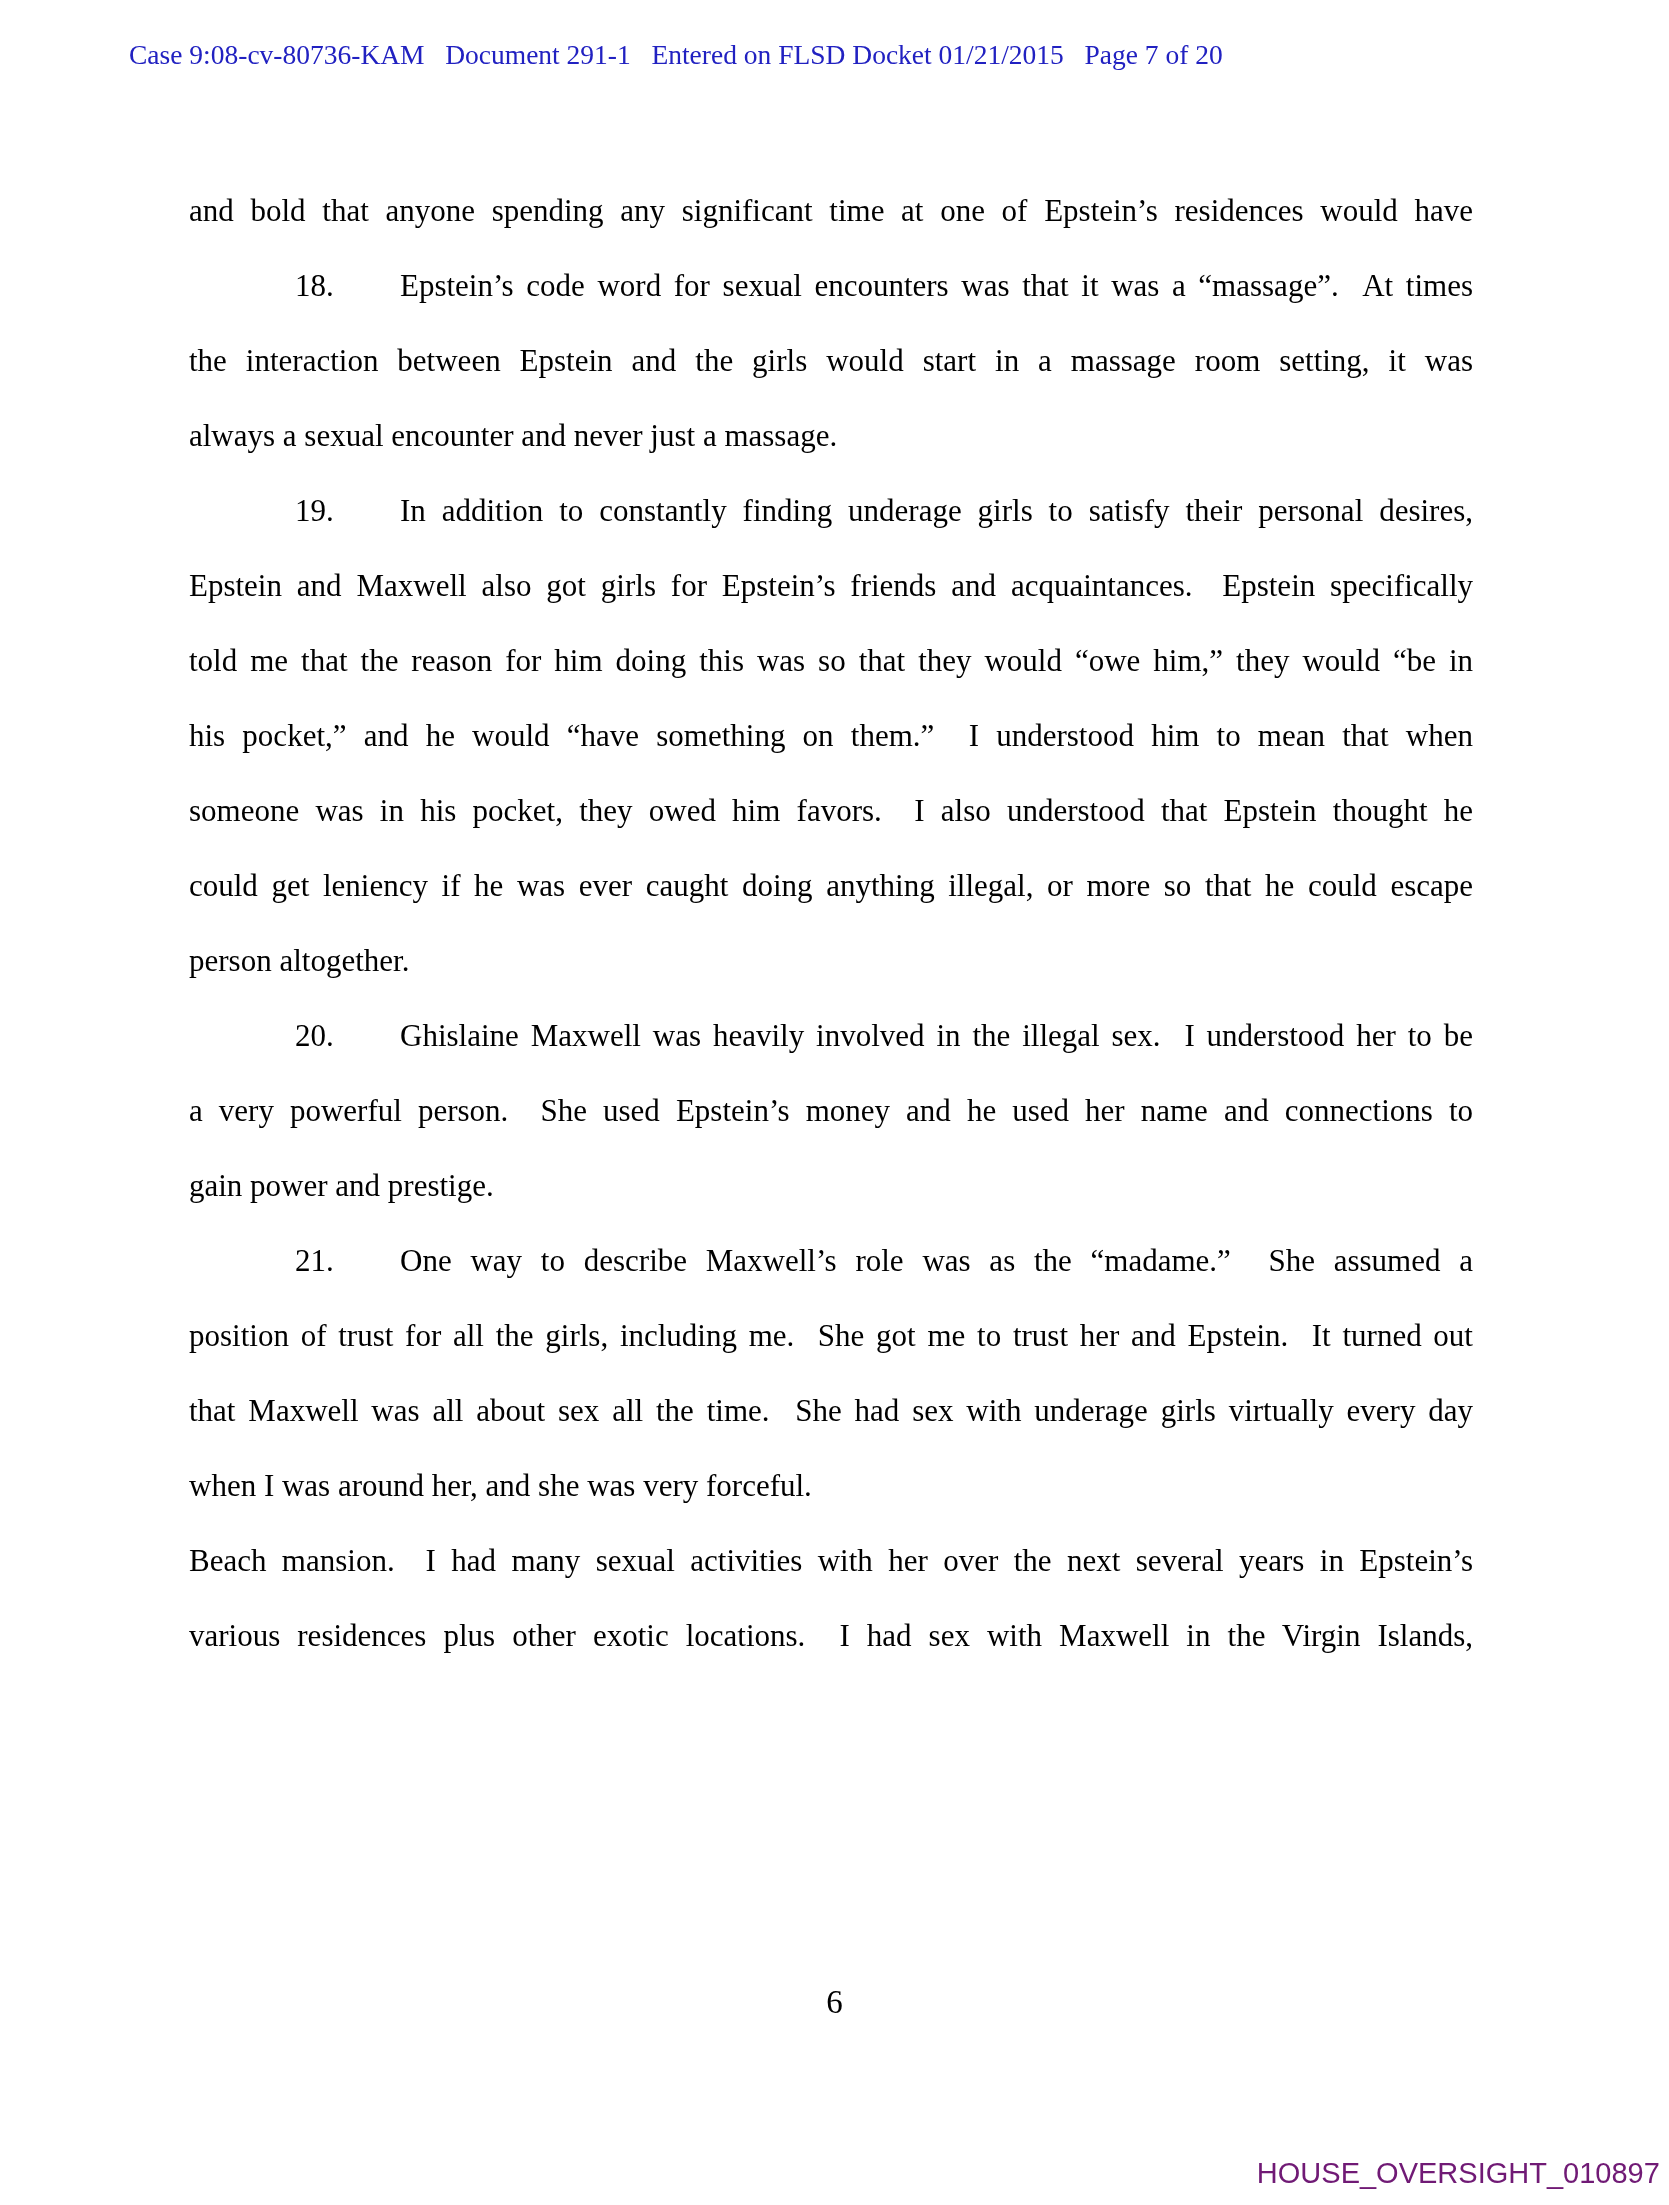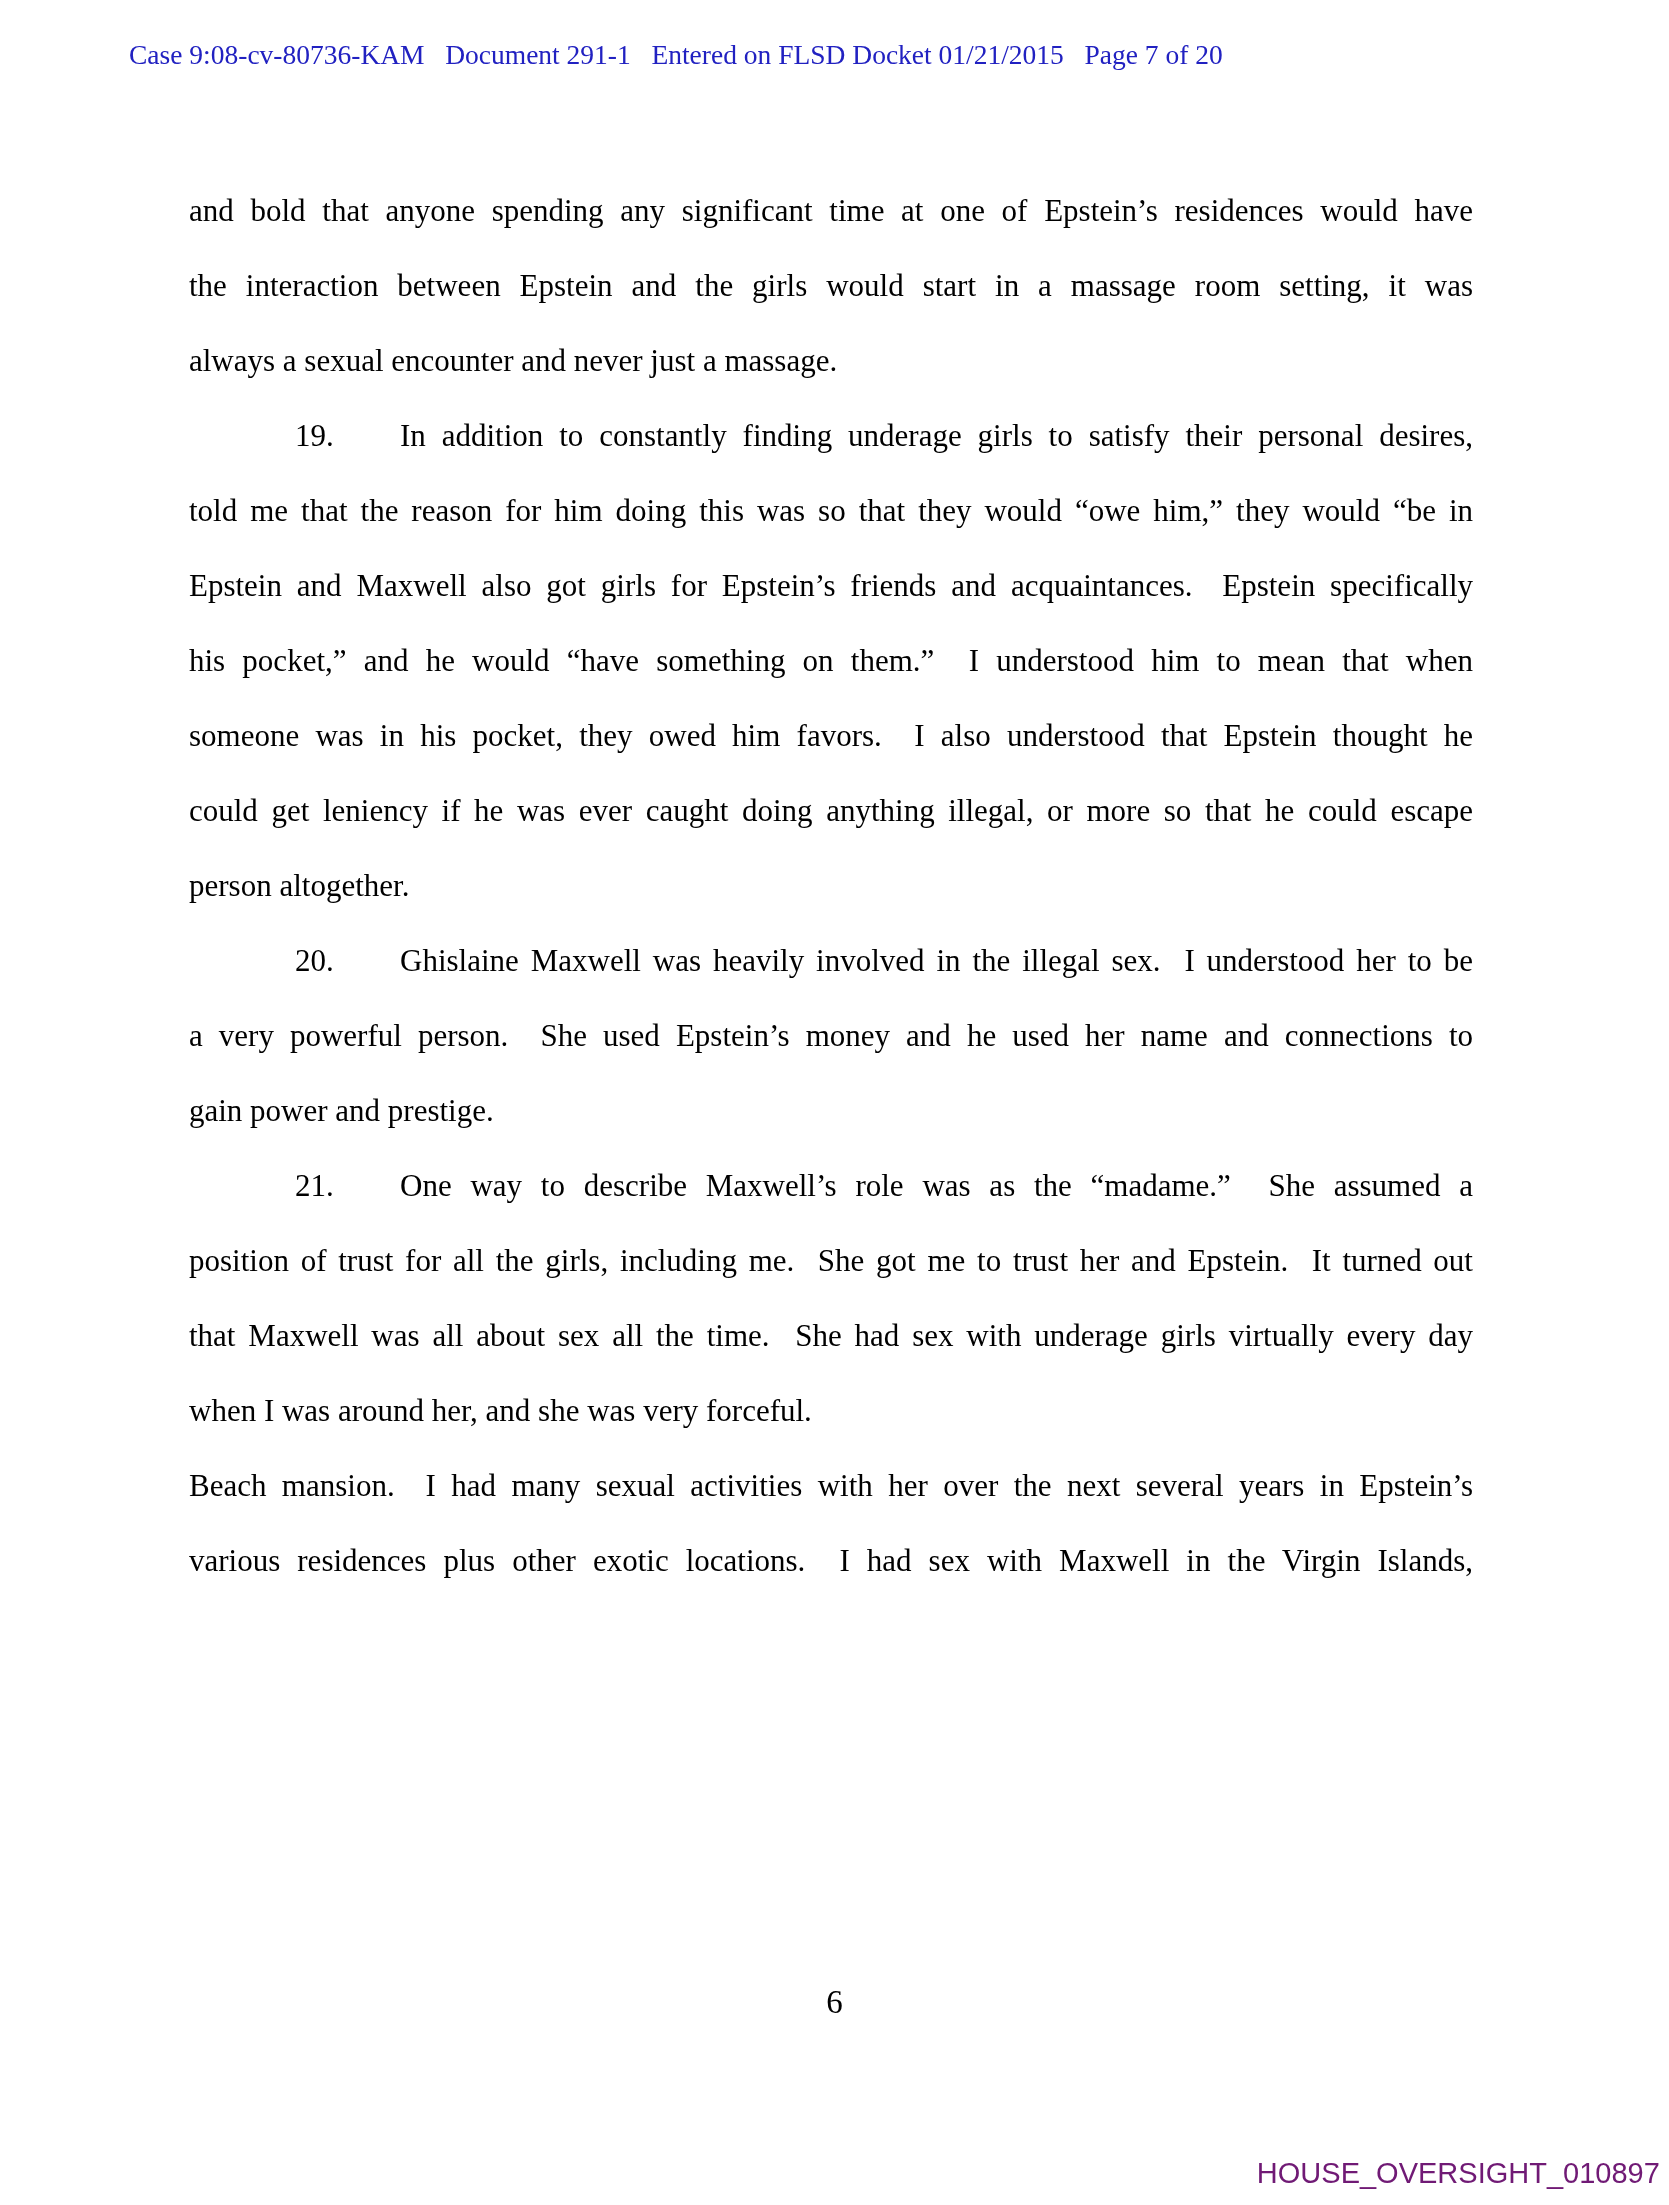--- a/index.html
+++ b/index.html
@@ -67,25 +67,26 @@
 </style>
 </head>
 <body>
 
 <div class="page">
 
   <div class="case-header">Case 9:08-cv-80736-KAM   Document 291-1   Entered on FLSD Docket 01/21/2015   Page 7 of 20</div>
 
   <div class="body-text">
     <div class="ln jl"><span>and bold that anyone spending any significant time at one of Epstein’s residences would have</span></div>
+    <div class="ln jl"><span class="pnum">18.</span><span>Epstein’s code word for sexual encounters was that it was a “massage”.&nbsp; At times</span></div>
     <div class="ln jl"><span>the interaction between Epstein and the girls would start in a massage room setting, it was</span></div>
     <div class="ln ll"><span>always a sexual encounter and never just a massage.</span></div>
     <div class="ln jl"><span class="pnum">19.</span><span>In addition to constantly finding underage girls to satisfy their personal desires,</span></div>
+    <div class="ln jl"><span>Epstein and Maxwell also got girls for Epstein’s friends and acquaintances.&nbsp; Epstein specifically</span></div>
     <div class="ln jl"><span>told me that the reason for him doing this was so that they would “owe him,” they would “be in</span></div>
-    <div class="ln jl"><span>Epstein and Maxwell also got girls for Epstein’s friends and acquaintances.&nbsp; Epstein specifically</span></div>
     <div class="ln jl"><span>his pocket,” and he would “have something on them.”&nbsp; I understood him to mean that when</span></div>
     <div class="ln jl"><span>someone was in his pocket, they owed him favors.&nbsp; I also understood that Epstein thought he</span></div>
     <div class="ln jl"><span>could get leniency if he was ever caught doing anything illegal, or more so that he could escape</span></div>
     <div class="ln ll"><span>person altogether.</span></div>
     <div class="ln jl"><span class="pnum">20.</span><span>Ghislaine Maxwell was heavily involved in the illegal sex.&nbsp; I understood her to be</span></div>
     <div class="ln jl"><span>a very powerful person.&nbsp; She used Epstein’s money and he used her name and connections to</span></div>
     <div class="ln ll"><span>gain power and prestige.</span></div>
     <div class="ln jl"><span class="pnum">21.</span><span>One way to describe Maxwell’s role was as the “madame.”&nbsp; She assumed a</span></div>
     <div class="ln jl"><span>position of trust for all the girls, including me.&nbsp; She got me to trust her and Epstein.&nbsp; It turned out</span></div>
     <div class="ln jl"><span>that Maxwell was all about sex all the time.&nbsp; She had sex with underage girls virtually every day</span></div>

